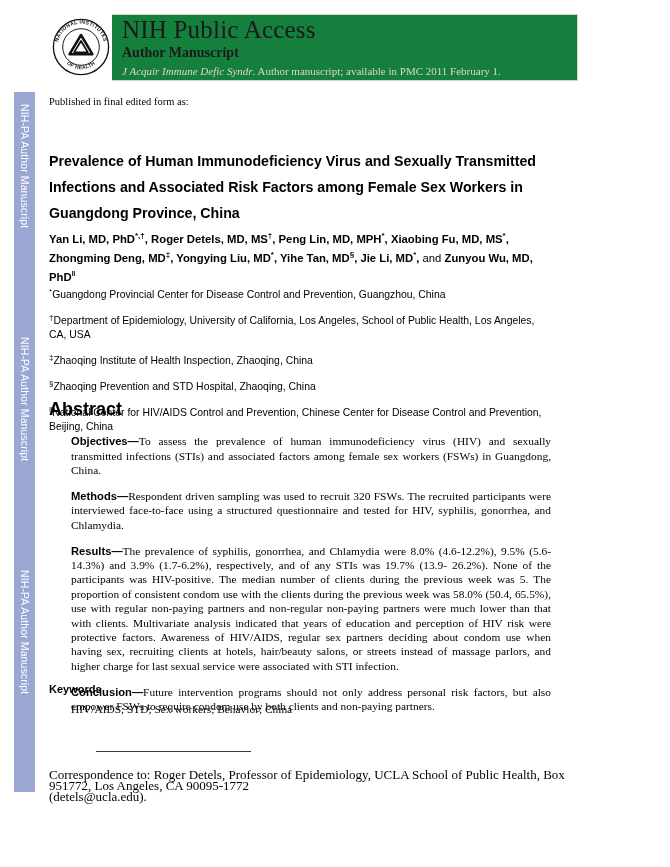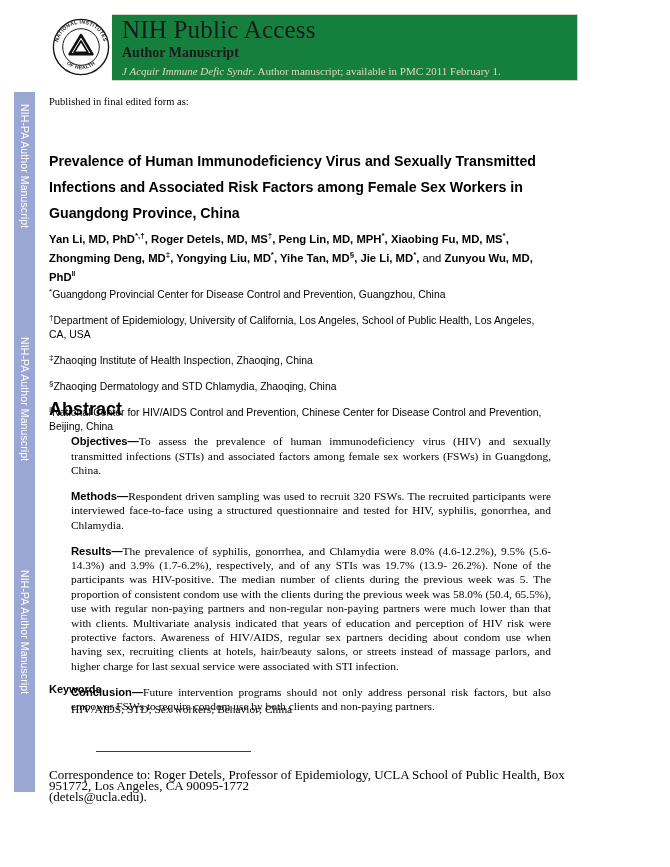--- a/index.html
+++ b/index.html
@@ -286,21 +286,21 @@
   <div id="published-line">Published in final edited form as:</div>
 
   <h1 id="article-title">Prevalence of Human Immunodeficiency Virus and Sexually Transmitted Infections and Associated Risk Factors among Female Sex Workers in Guangdong Province, China</h1>
 
   <div id="authors">Yan Li, MD, PhD<sup>*,†</sup>, Roger Detels, MD, MS<sup>†</sup>, Peng Lin, MD, MPH<sup>*</sup>, Xiaobing Fu, MD, MS<sup>*</sup>, Zhongming Deng, MD<sup>‡</sup>, Yongying Liu, MD<sup>*</sup>, Yihe Tan, MD<sup>§</sup>, Jie Li, MD<sup>*</sup>, <span class="plain">and</span> Zunyou Wu, MD, PhD<sup>‖</sup></div>
 
   <div id="affiliations">
       <div class="affil"><sup>*</sup><span>Guangdong Provincial Center for Disease Control and Prevention, Guangzhou, China</span></div>
       <div class="affil"><sup>†</sup><span>Department of Epidemiology, University of California, Los Angeles, School of Public Health, Los Angeles, CA, USA</span></div>
       <div class="affil"><sup>‡</sup><span>Zhaoqing Institute of Health Inspection, Zhaoqing, China</span></div>
-      <div class="affil"><sup>§</sup><span>Zhaoqing Dermatology and STD Chlamydia, Zhaoqing, China</span></div>
+      <div class="affil"><sup>§</sup><span>Zhaoqing Prevention and STD Hospital, Zhaoqing, China</span></div>
       <div class="affil"><sup>‖</sup><span>National Center for HIV/AIDS Control and Prevention, Chinese Center for Disease Control and Prevention, Beijing, China</span></div>
     </div>
 
   <div id="abstract-heading">Abstract</div>
   <div id="abstract-body">
       <p class="abs-para"><span class="lead">Objectives—</span><span>To assess the prevalence of human immunodeficiency virus (HIV) and sexually transmitted infections (STIs) and associated factors among female sex workers (FSWs) in Guangdong, China.</span></p>
       <p class="abs-para"><span class="lead">Methods—</span><span>Respondent driven sampling was used to recruit 320 FSWs. The recruited participants were interviewed face-to-face using a structured questionnaire and tested for HIV, syphilis, gonorrhea, and Chlamydia.</span></p>
       <p class="abs-para"><span class="lead">Results—</span><span>The prevalence of syphilis, gonorrhea, and Chlamydia were 8.0% (4.6-12.2%), 9.5% (5.6-14.3%) and 3.9% (1.7-6.2%), respectively, and of any STIs was 19.7% (13.9- 26.2%). None of the participants was HIV-positive. The median number of clients during the previous week was 5. The proportion of consistent condom use with the clients during the previous week was 58.0% (50.4, 65.5%), use with regular non-paying partners and non-regular non-paying partners were much lower than that with clients. Multivariate analysis indicated that years of education and perception of HIV risk were protective factors. Awareness of HIV/AIDS, regular sex partners deciding about condom use when having sex, recruiting clients at hotels, hair/beauty salons, or streets instead of massage parlors, and higher charge for last sexual service were associated with STI infection.</span></p>
       <p class="abs-para"><span class="lead">Conclusion—</span><span>Future intervention programs should not only address personal risk factors, but also empower FSWs to require condom use by both clients and non-paying partners.</span></p>
     </div>

